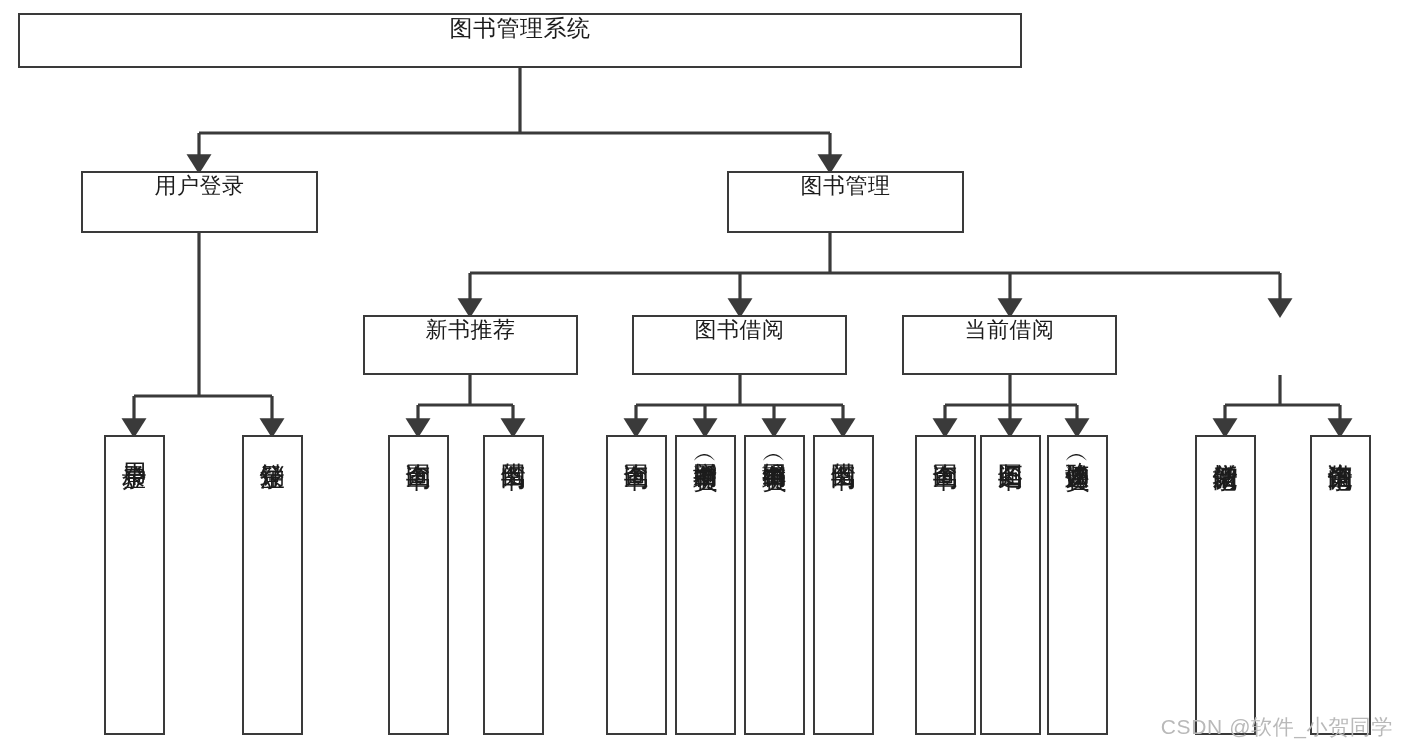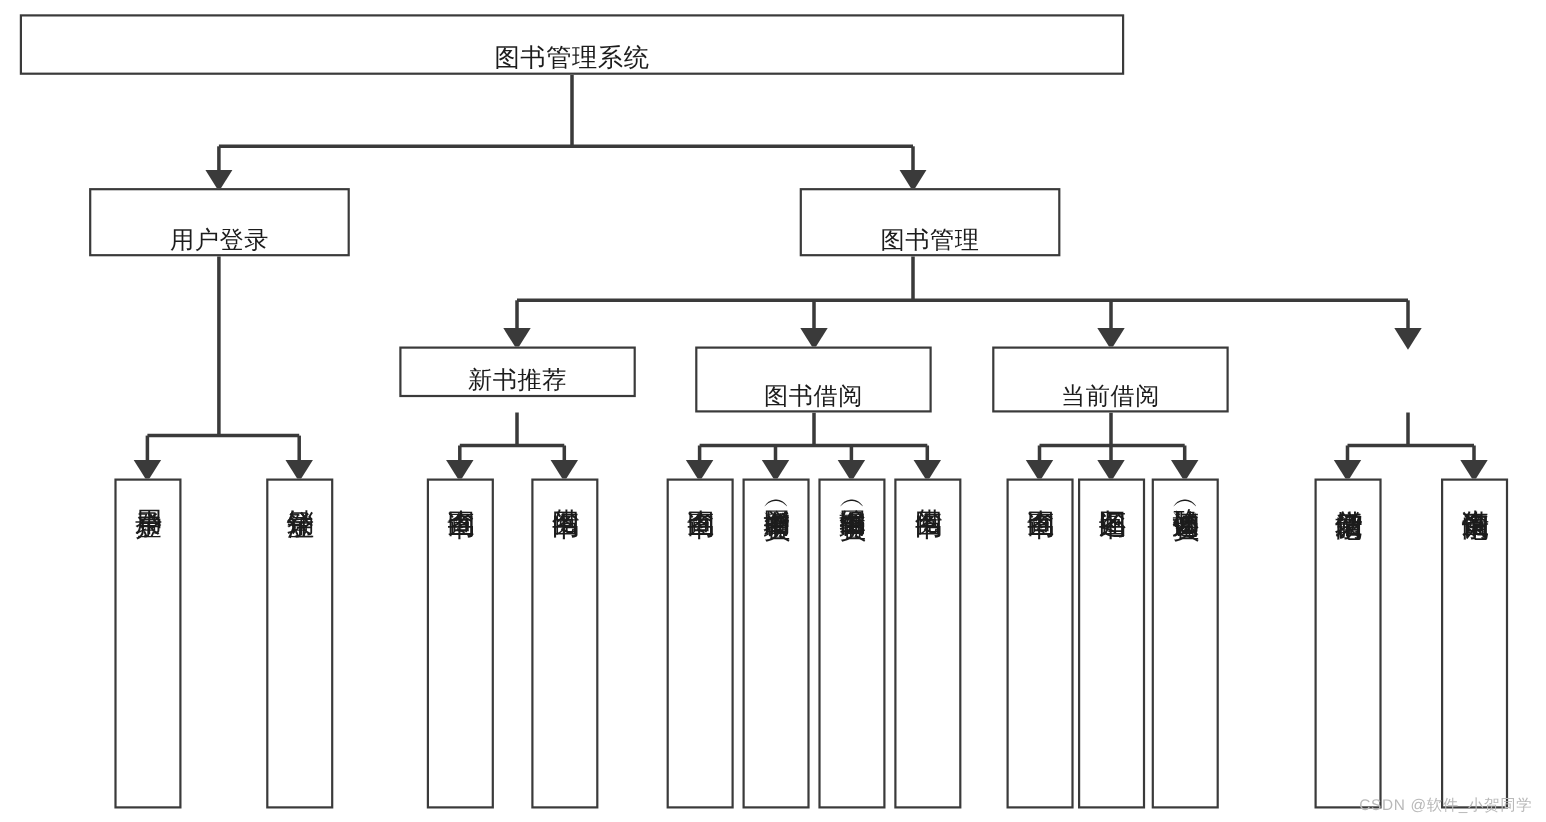--- a/index.html
+++ b/index.html
@@ -22,21 +22,21 @@
     width: 1405px;
     height: 747px;
     pointer-events: none;
   }
   .node {
     position: absolute;
     box-sizing: border-box;
     border: 2px solid #3a3a3a;
     background: #ffffff;
     display: flex;
-    align-items: flex-end;
+    align-items: flex-start;
     justify-content: center;
     color: #1c1c1c;
     z-index: 2;
   }
   .node-label {
     display: block;
     line-height: 1.18;
     letter-spacing: 0.5px;
     white-space: nowrap;
   }
@@ -58,21 +58,21 @@
     letter-spacing: 1px;
     white-space: nowrap;
   }
   .vert.tall-text .node-label {
     font-size: 24px;
   }
   #watermark {
     position: absolute;
     right: 12px;
     bottom: 6px;
-    font-size: 14px;
+    font-size: 21px;
     color: #b9b9b9;
     letter-spacing: 0.6px;
     z-index: 5;
     white-space: nowrap;
     font-family: "Liberation Sans", "DejaVu Sans", sans-serif;
   }
 </style>
 </head>
 <body>
 
@@ -132,21 +132,21 @@
     <span class="node-label">图书管理系统</span>
   </div>
 
   <div class="node horiz" style="left:81px; top:171px; width:237px; height:62px;">
     <span class="node-label">用户登录</span>
   </div>
   <div class="node horiz" style="left:727px; top:171px; width:237px; height:62px;">
     <span class="node-label">图书管理</span>
   </div>
 
-  <div class="node horiz" style="left:363px; top:315px; width:215px; height:46px;">
+  <div class="node horiz" style="left:363px; top:315px; width:215px; height:60px;">
     <span class="node-label">新书推荐</span>
   </div>
   <div class="node horiz" style="left:902px; top:315px; width:215px; height:60px;">
     <span class="node-label">当前借阅</span>
   </div>
   <div class="node horiz" style="left:632px; top:315px; width:215px; height:60px;">
     <span class="node-label">图书借阅</span>
   </div>
 
   <div class="node vert" style="left:104px; top:435px; width:61px; height:300px;">

